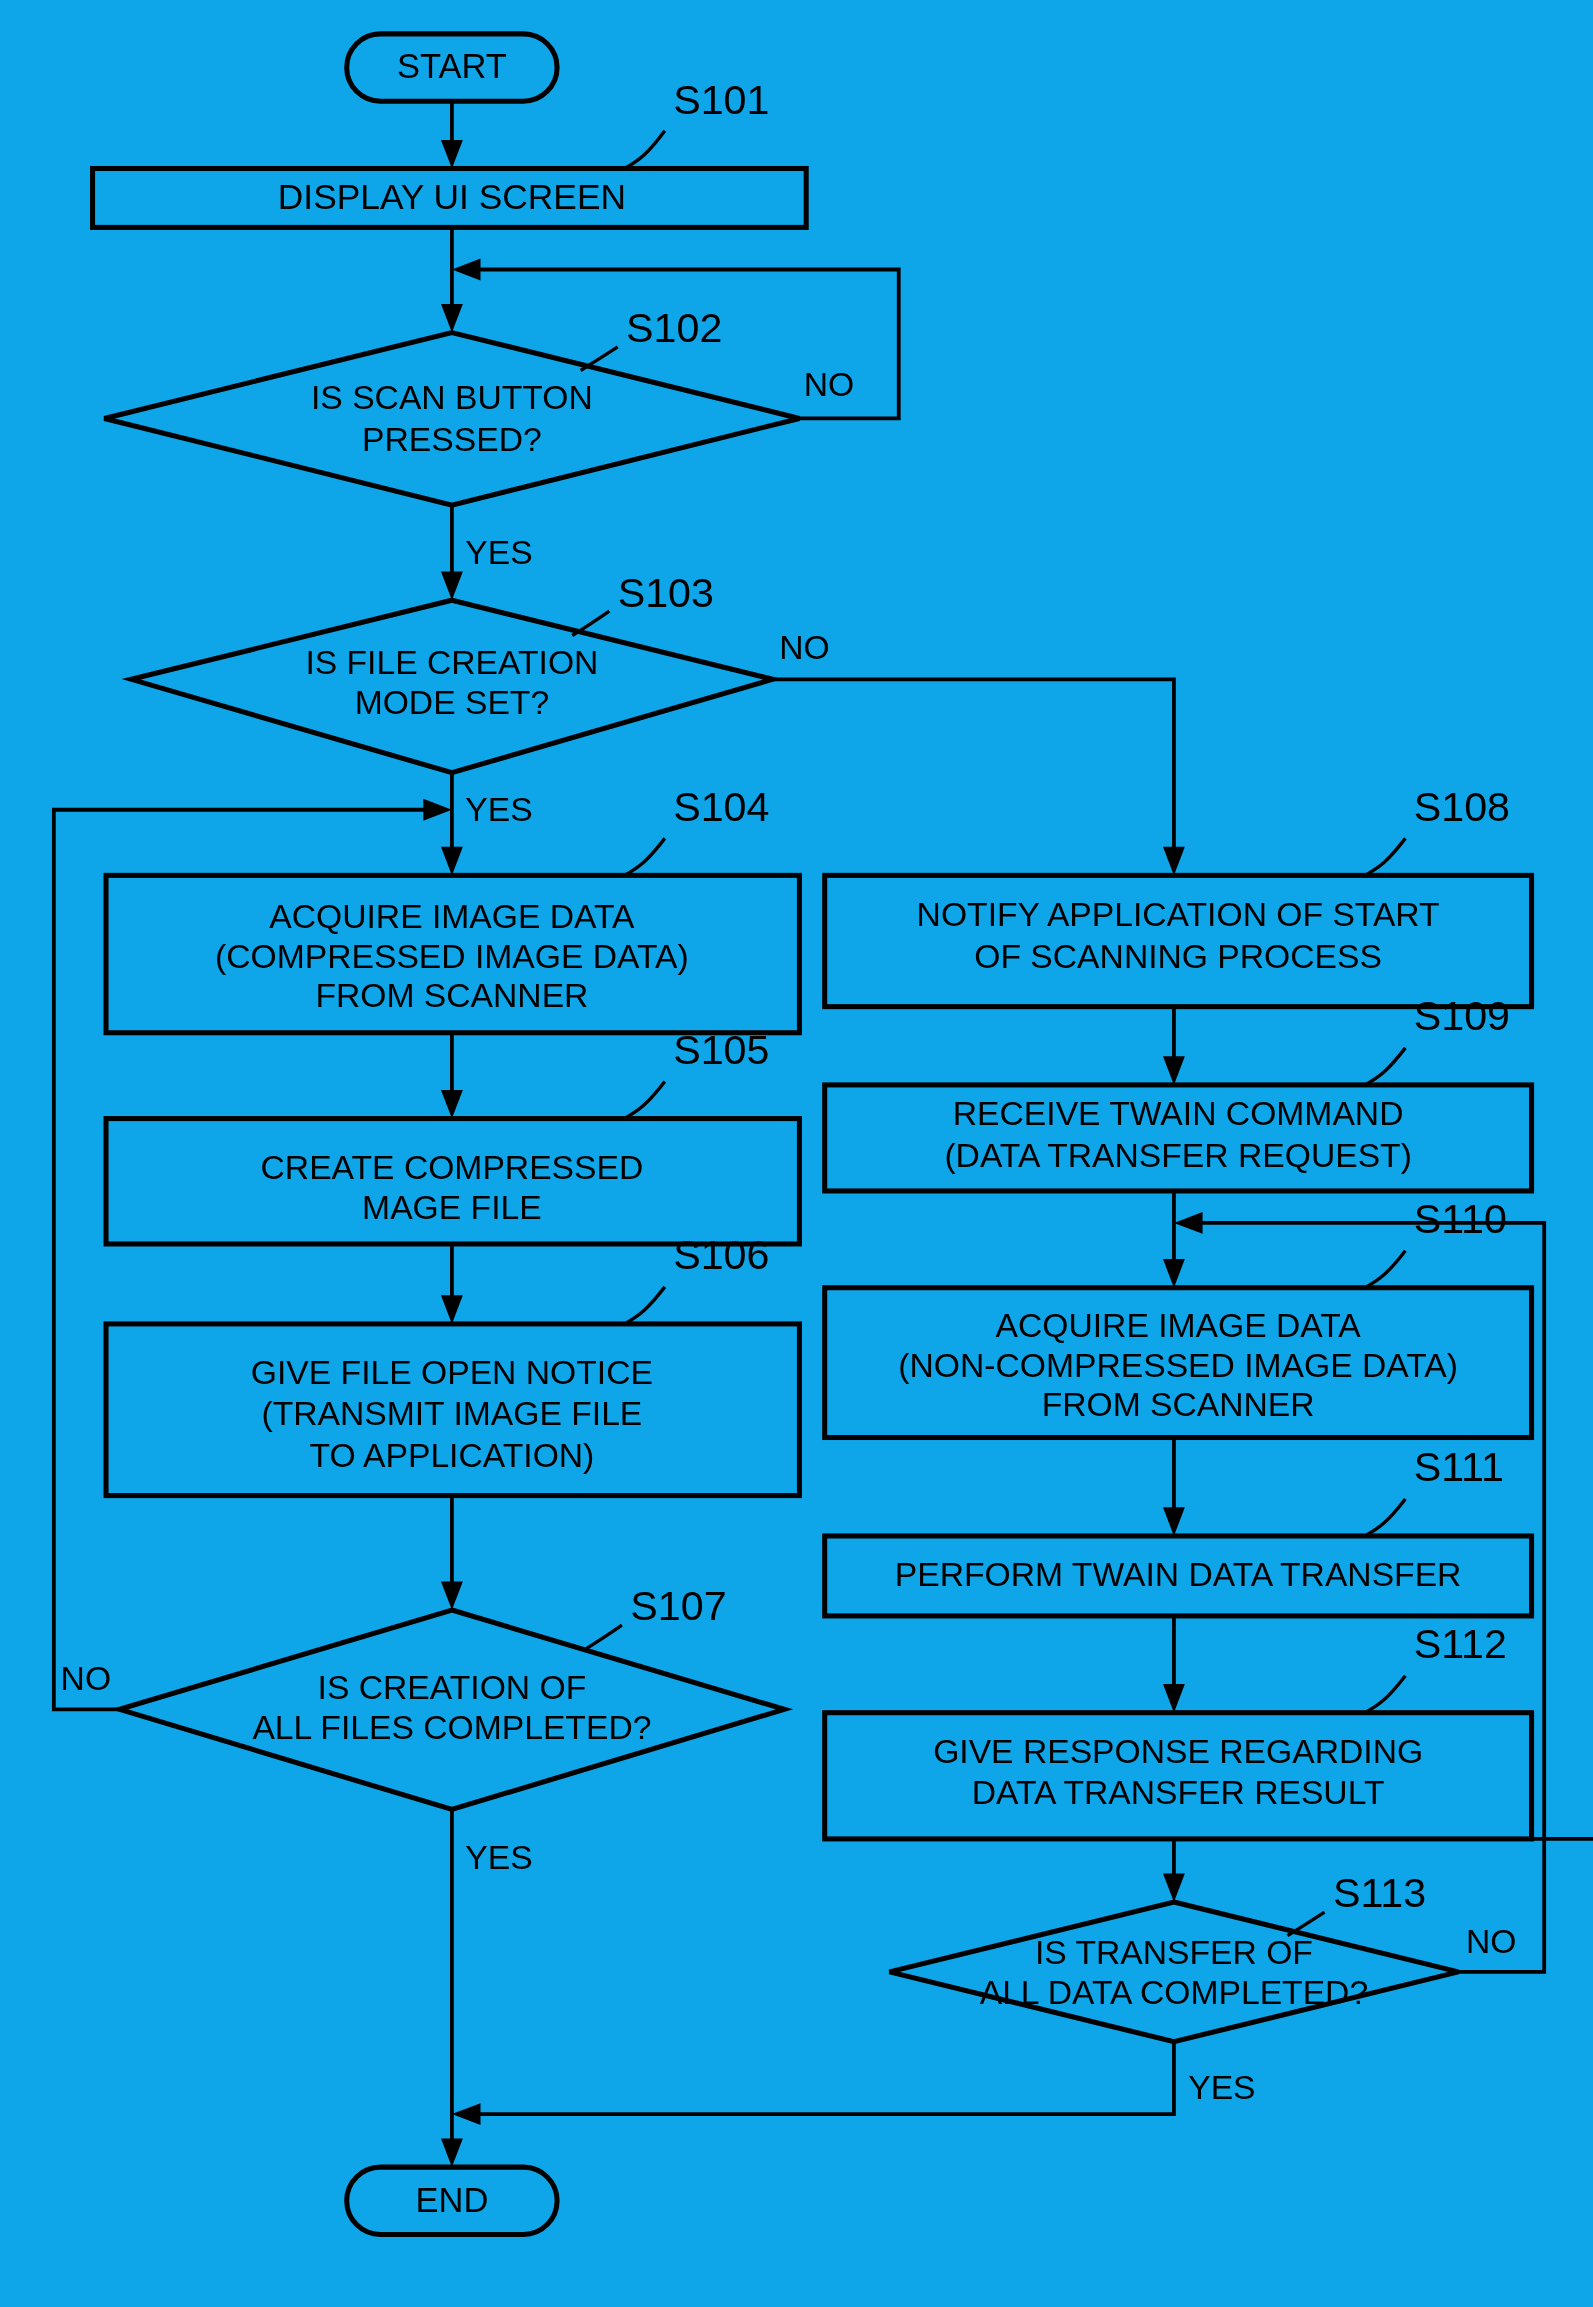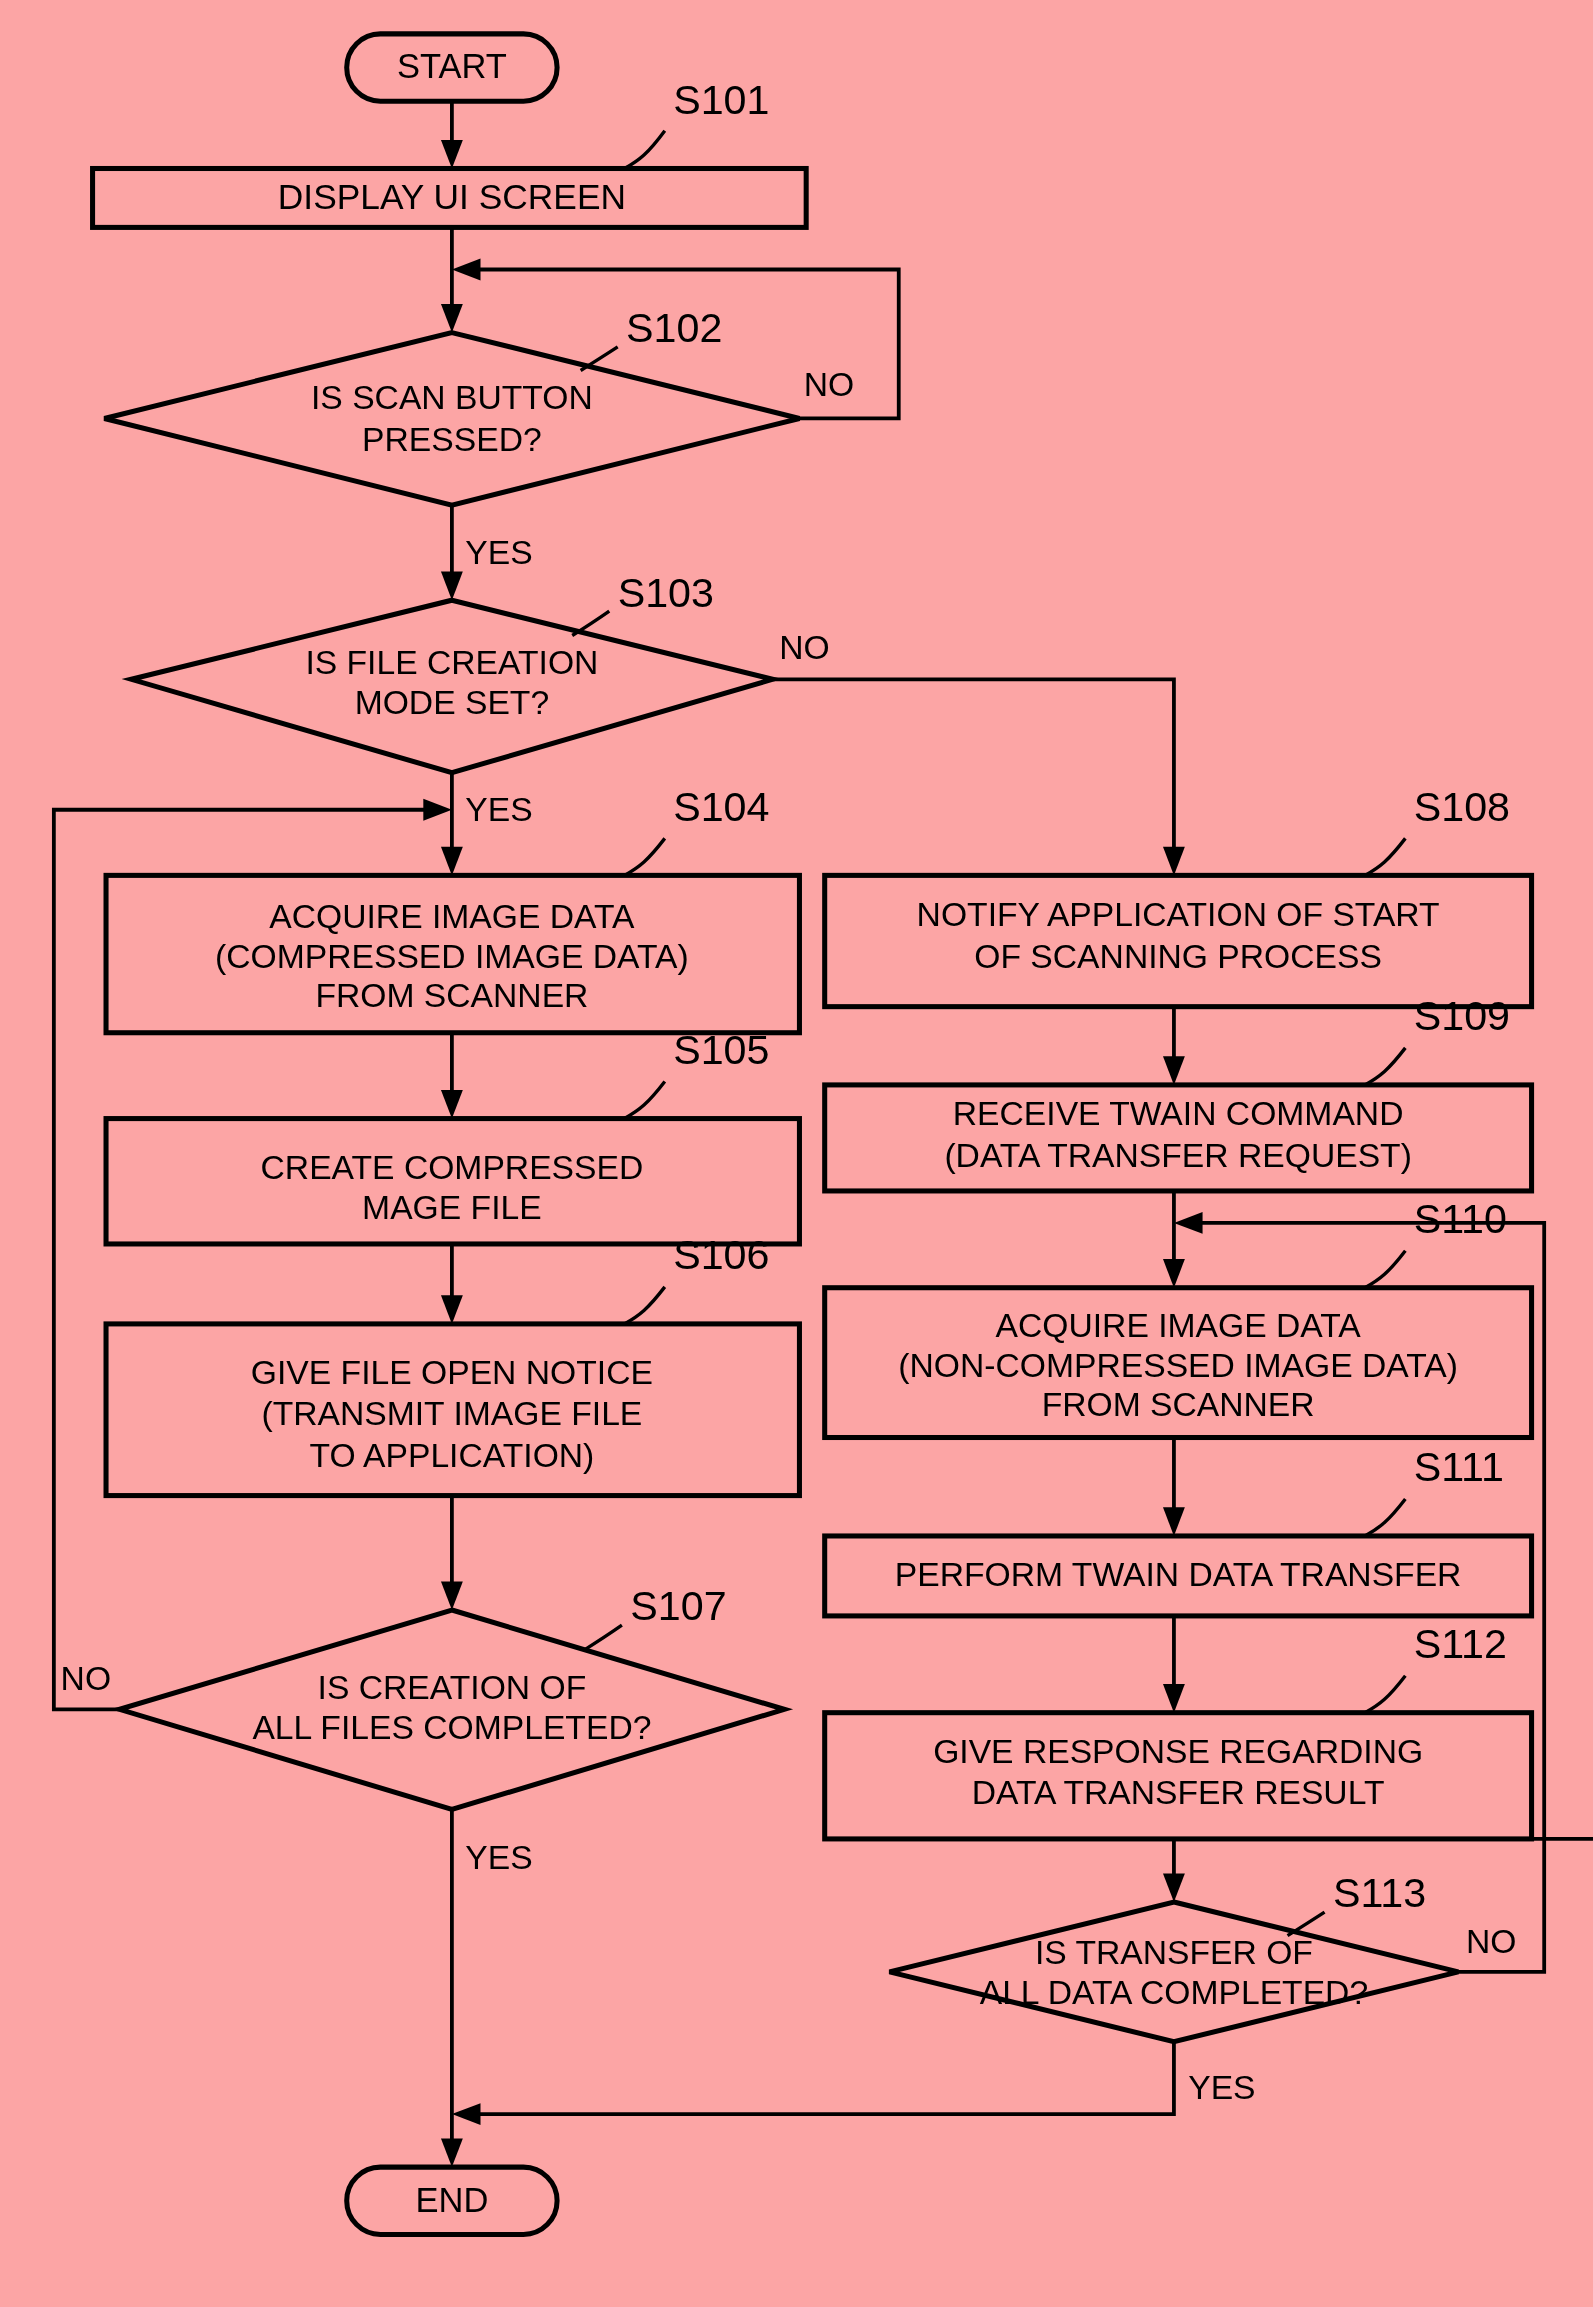--- a/index.html
+++ b/index.html
@@ -9,21 +9,21 @@
   }
   body {
     width: 1593px;
     height: 2307px;
     font-family: "Liberation Sans", sans-serif;
   }
   #flow-root {
     position: relative;
     width: 1593px;
     height: 2307px;
-    background: #fca5a5;
+    background: #0ea5e9;
   }
   svg#flow-svg {
     position: absolute;
     top: 0;
     left: 0;
     width: 1593px;
     height: 2307px;
     display: block;
   }
   .shape-fill   { fill: #ffffff; }

